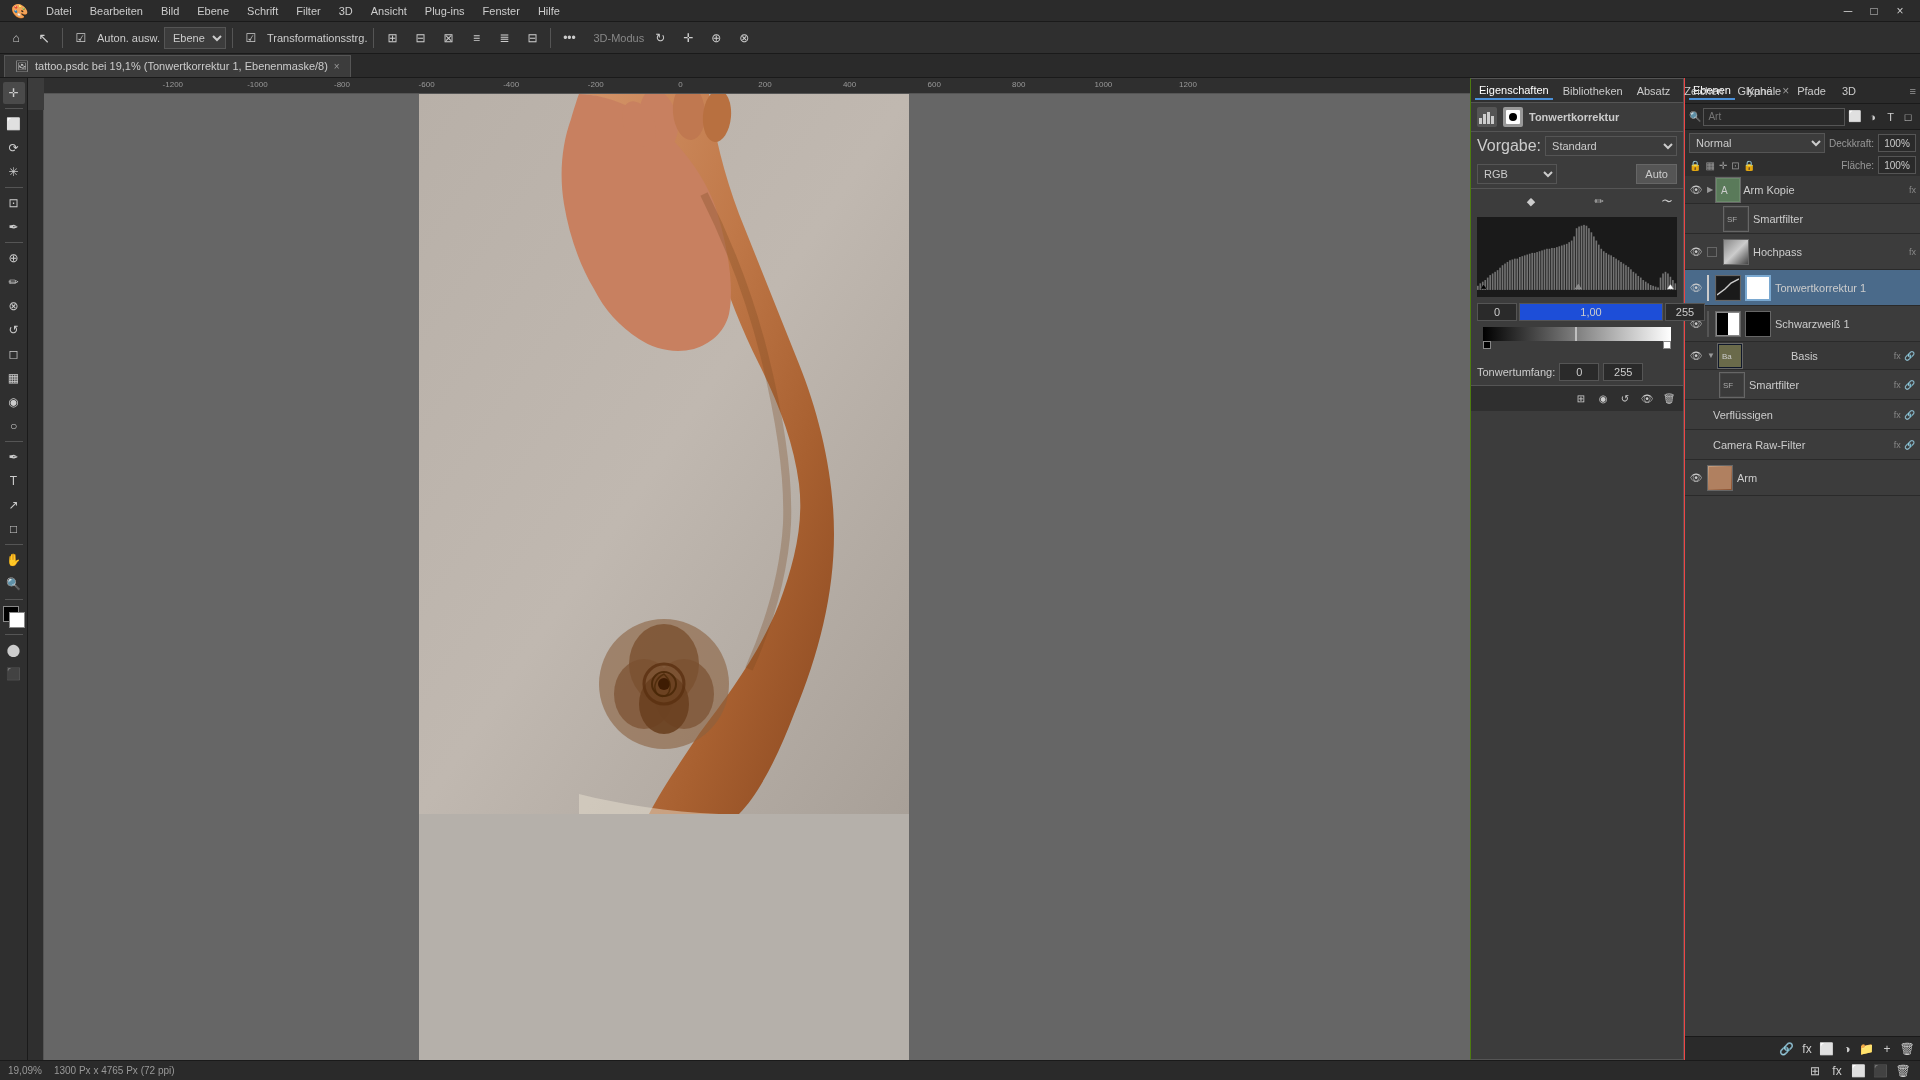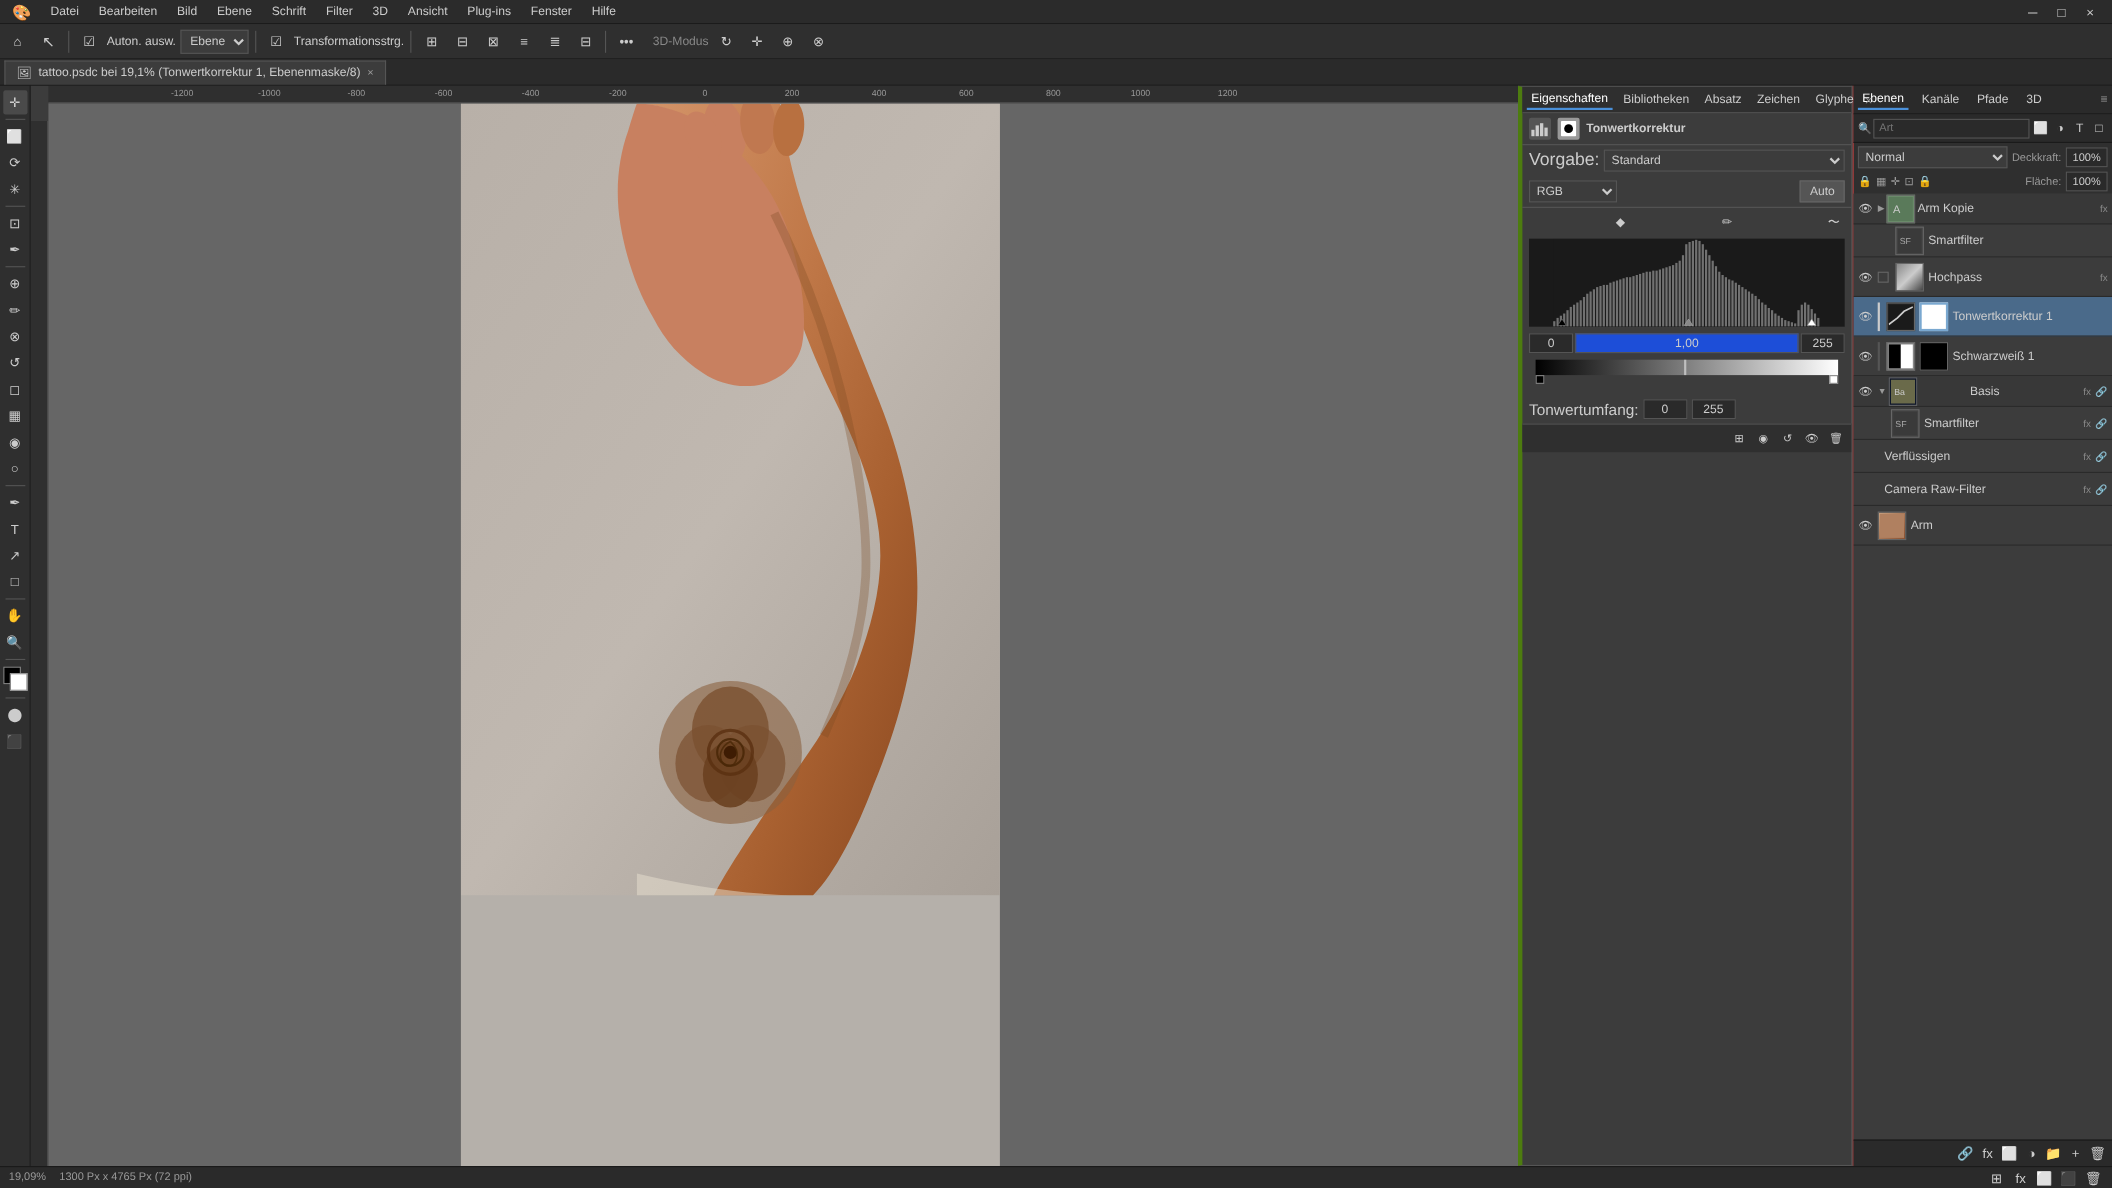--- a/index.html
+++ b/index.html
@@ -463,21 +463,21 @@
       border: 1px solid #888;
     }
 
     #tonwertumfang-row {
       display: flex;
       align-items: center;
       padding: 4px 6px;
       gap: 4px;
       margin-top: 12px;
     }
-    .twu-label { font-size: 14px; color: #cccccc; }
+    .twu-label { font-size: 11px; color: #cccccc; }
     .twu-field {
       width: 40px;
       height: 18px;
       background: #2a2a2a;
       border: 1px solid #555;
       color: #cccccc;
       font-size: 11px;
       text-align: center;
     }
 
@@ -734,21 +734,21 @@
 
             <path d="M 285 100 C 310 150 330 200 345 260 C 360 320 370 380 368 430 C 365 480 350 530 330 575" fill="none" stroke="#7a4820" stroke-width="8" opacity="0.3"></path>
 
             <path d="M 160 700 C 200 710 250 718 300 720 L 160 720 Z" fill="#e8e0d0" opacity="0.5"></path>
           </svg>
         </div>
       </div>
     </div>
   </div>
 
-  <div id="props-window" style="position:static;width:304px;flex-shrink:0;background:#3c3c3c;border-left:4px solid #4d7c0f;">
+  <div id="props-window" style="position:static;width:214px;flex-shrink:0;background:#3c3c3c;border-left:1px solid #4d7c0f;">
 
     <div id="props-titlebar" style="height:24px;background:#2f2f2f;display:flex;align-items:center;padding:0 4px;border-bottom:1px solid #555;gap:6px;">
       <span class="props-title-tab active">Eigenschaften</span>
       <span class="props-title-tab">Bibliotheken</span>
       <span class="props-title-tab">Absatz</span>
       <span class="props-title-tab">Zeichen</span>
       <span class="props-title-tab">Glyphe</span>
       <button class="props-close-btn">×</button>
     </div>
 

